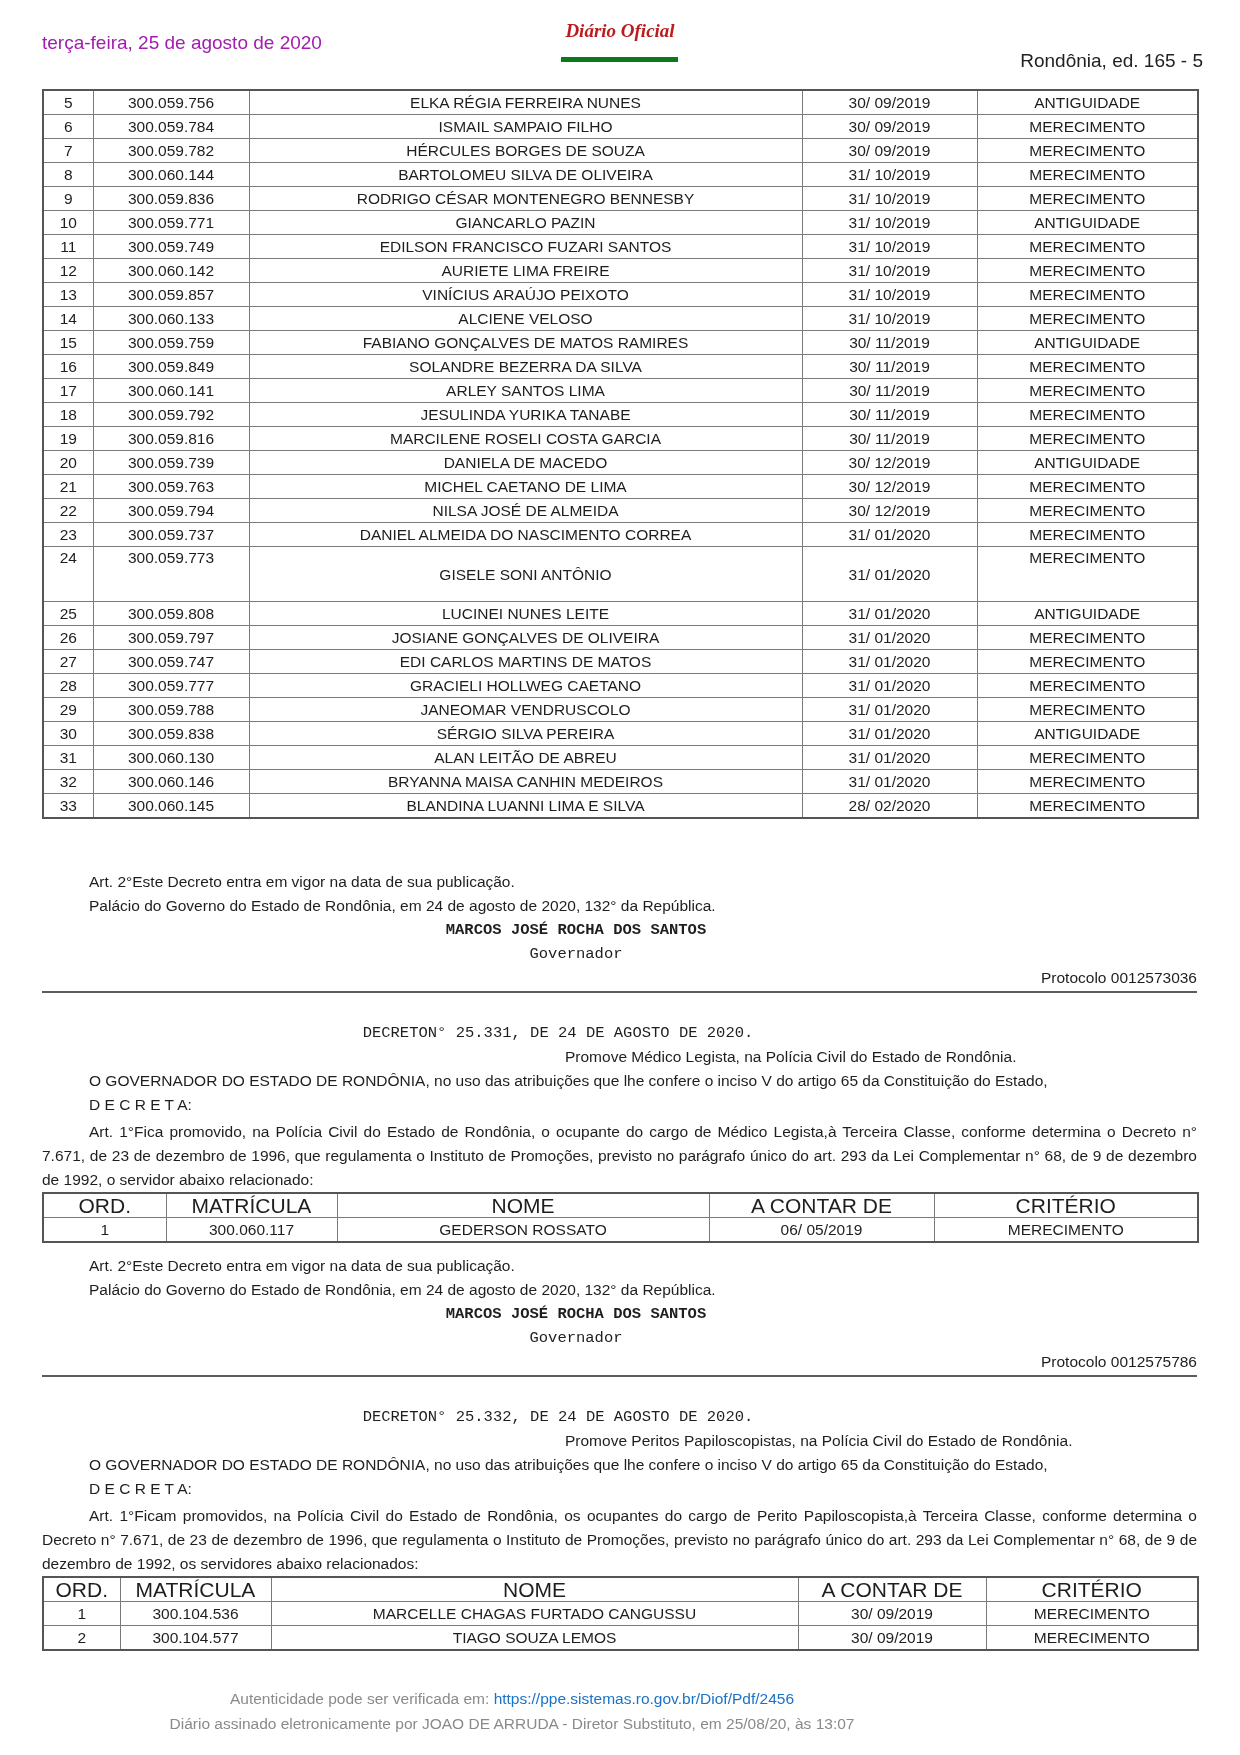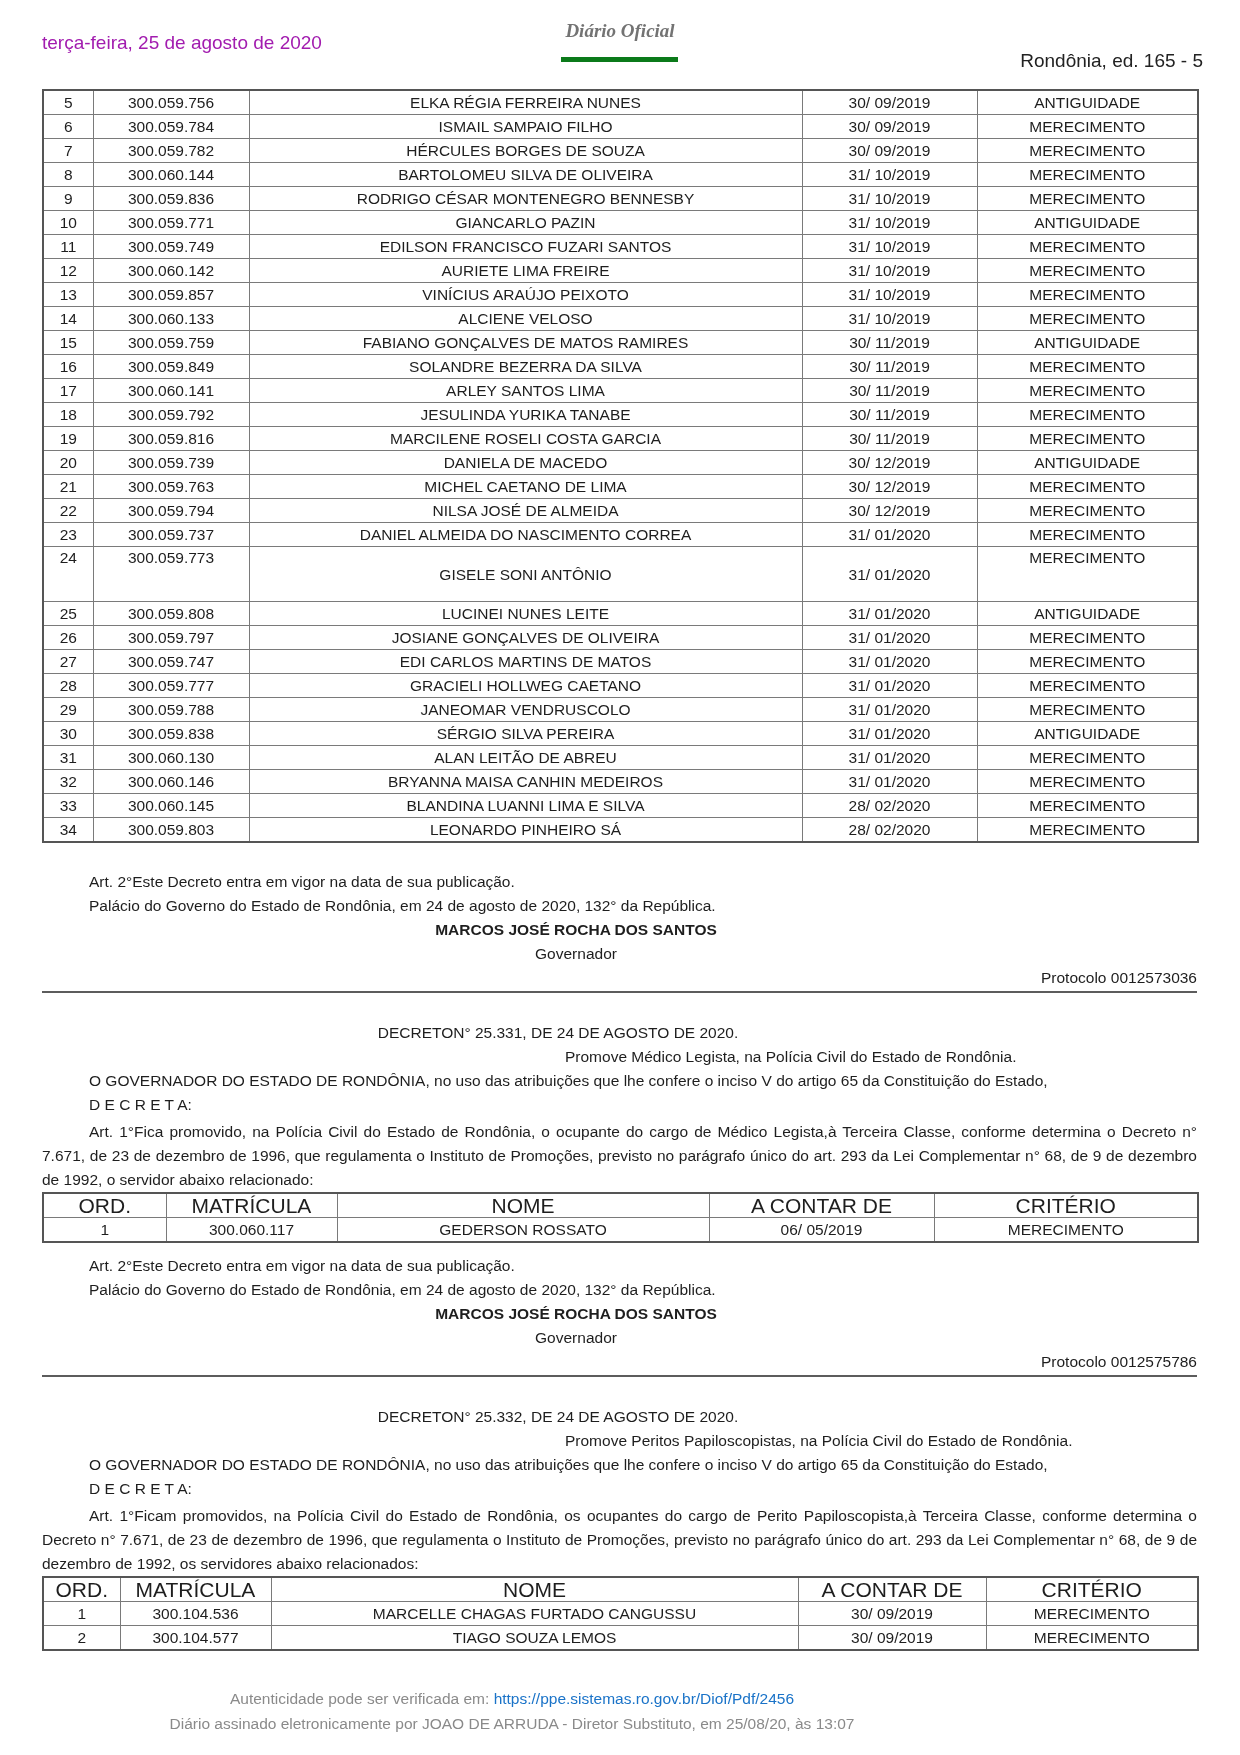--- a/index.html
+++ b/index.html
@@ -3,34 +3,34 @@
 <meta charset="utf-8">
 <style>
   html, body { margin: 0; padding: 0; background: #ffffff; }
   body { width: 1240px; height: 1755px; position: relative; overflow: hidden;
          font-family: "Liberation Sans", sans-serif; color: #1a1a1a; }
   .abs { position: absolute; }
   .hdr-left { left: 42px; top: 32px; font-size: 19px; color: #a21caf; }
   .hdr-right { right: 37px; top: 32px; font-size: 19px; color: #222; margin-top: 18px; }
   .hdr-title { left: 560px; top: 20px; width: 120px; text-align: center;
                font-family: "Liberation Serif", serif; font-style: italic; font-weight: bold;
-               font-size: 19px; color: #737373; }
+               font-size: 19px; color: #b91c1c; }
   .hdr-bar { left: 561px; top: 57px; width: 117px; height: 5px; background: #0b7a1a; }
 
   table.grid { position: absolute; border-collapse: collapse; table-layout: fixed;
                font-size: 15.5px; color: #1e1e1e; }
   table.grid td, table.grid th { border: 1.5px solid #7a7a7a; text-align: center;
                padding: 0; height: 23px; line-height: 23px; white-space: nowrap; overflow: hidden; }
   table.grid th { font-weight: normal; font-size: 21px; }
   table.grid tr.tall td { height: 37px; line-height: 18px; vertical-align: bottom; padding-bottom: 17px; }
   table.grid tr.tall td.top { vertical-align: top; padding-top: 2px; padding-bottom: 0; }
   table.grid { border: 2px solid #555; }
 
   .txt { font-size: 15.5px; color: #1e1e1e; white-space: nowrap; }
-  .center { left: 0; width: 1152px; text-align: center; }
+  .center { left: 0; width: 1152px; text-align: center; font-family: Liberation Mono, monospace; }
   .bold { font-weight: bold; }
   .para { left: 42px; width: 1155px; font-size: 15.5px; line-height: 24px; text-align: justify;
           text-align-last: left; color: #1e1e1e; }
   .hr { left: 42px; width: 1155px; height: 2px; background: #5c5c5c; }
   .prot { right: 43px; font-size: 15.5px; color: #1e1e1e; }
 
   .footer { left: 0; width: 1024px; text-align: center; font-size: 15.5px; color: #8a8a8a; }
   .footer a { color: #1a73c8; text-decoration: none; }
 </style>
 </head>
@@ -246,27 +246,20 @@
         <td>31/ 01/2020</td>
         <td>MERECIMENTO</td>
       </tr>
       <tr>
         <td>33</td>
         <td>300.060.145</td>
         <td>BLANDINA LUANNI LIMA E SILVA</td>
         <td>28/ 02/2020</td>
         <td>MERECIMENTO</td>
       </tr>
-      <tr>
-        <td>34</td>
-        <td>300.059.803</td>
-        <td>LEONARDO PINHEIRO SÁ</td>
-        <td>28/ 02/2020</td>
-        <td>MERECIMENTO</td>
-      </tr>
     </tbody>
 </table>
 
 <div class="abs txt" style="left:89px; top:873px;">Art. 2°Este Decreto entra em vigor na data de sua publicação.</div>
 <div class="abs txt" style="left:89px; top:897px;">Palácio do Governo do Estado de Rondônia, em 24 de agosto de 2020, 132° da República.</div>
 <div class="abs txt center bold" style="top:921px;">MARCOS JOSÉ ROCHA DOS SANTOS</div>
 <div class="abs txt center" style="top:945px;">Governador</div>
 <div class="abs prot" style="top:969px;">Protocolo 0012573036</div>
 <div class="abs hr" style="top:991px;"></div>
 

